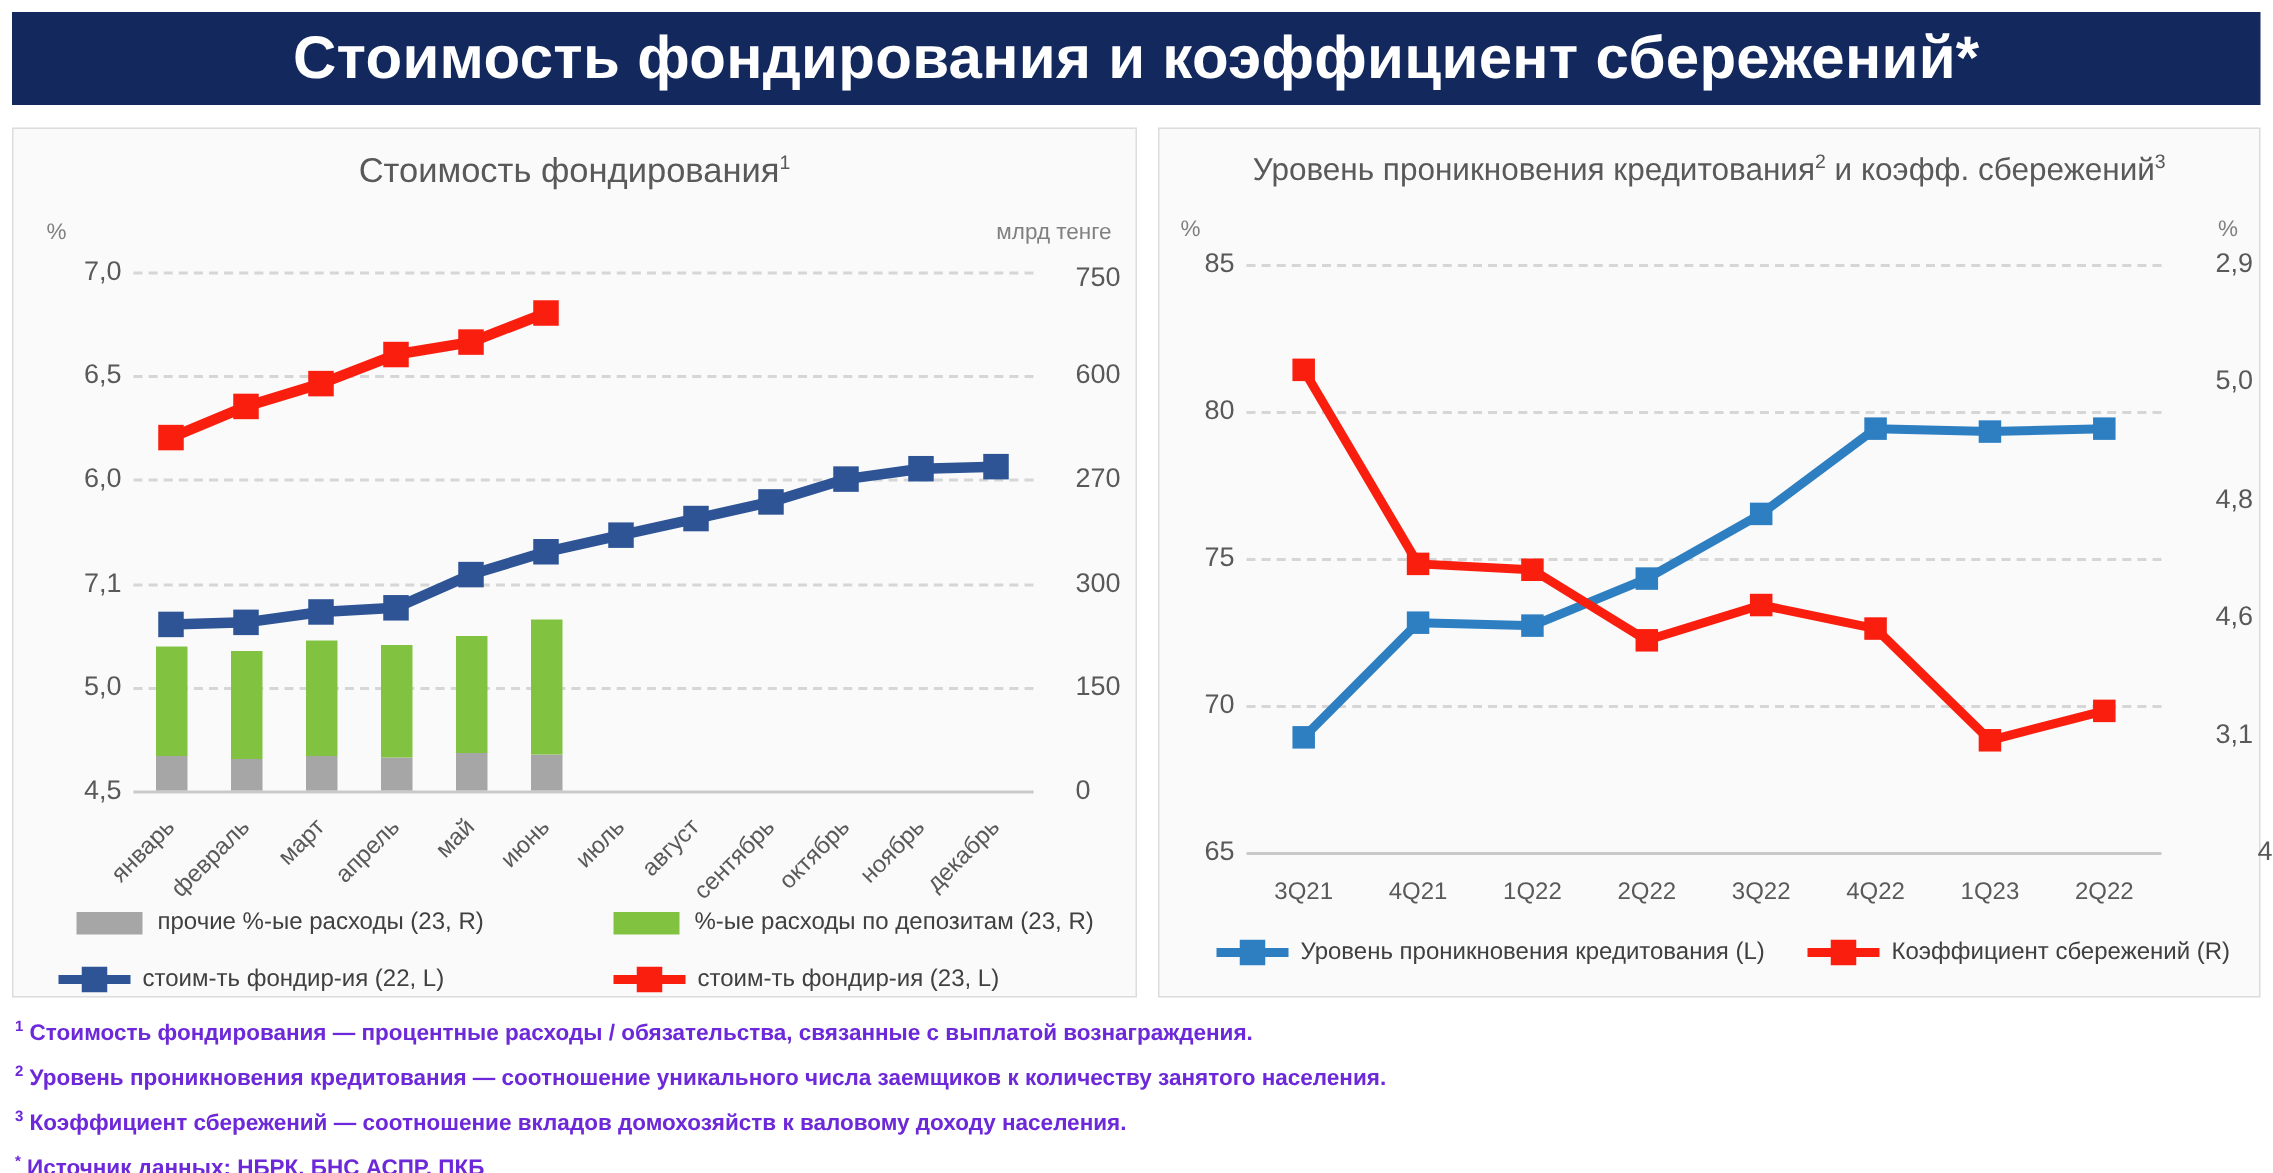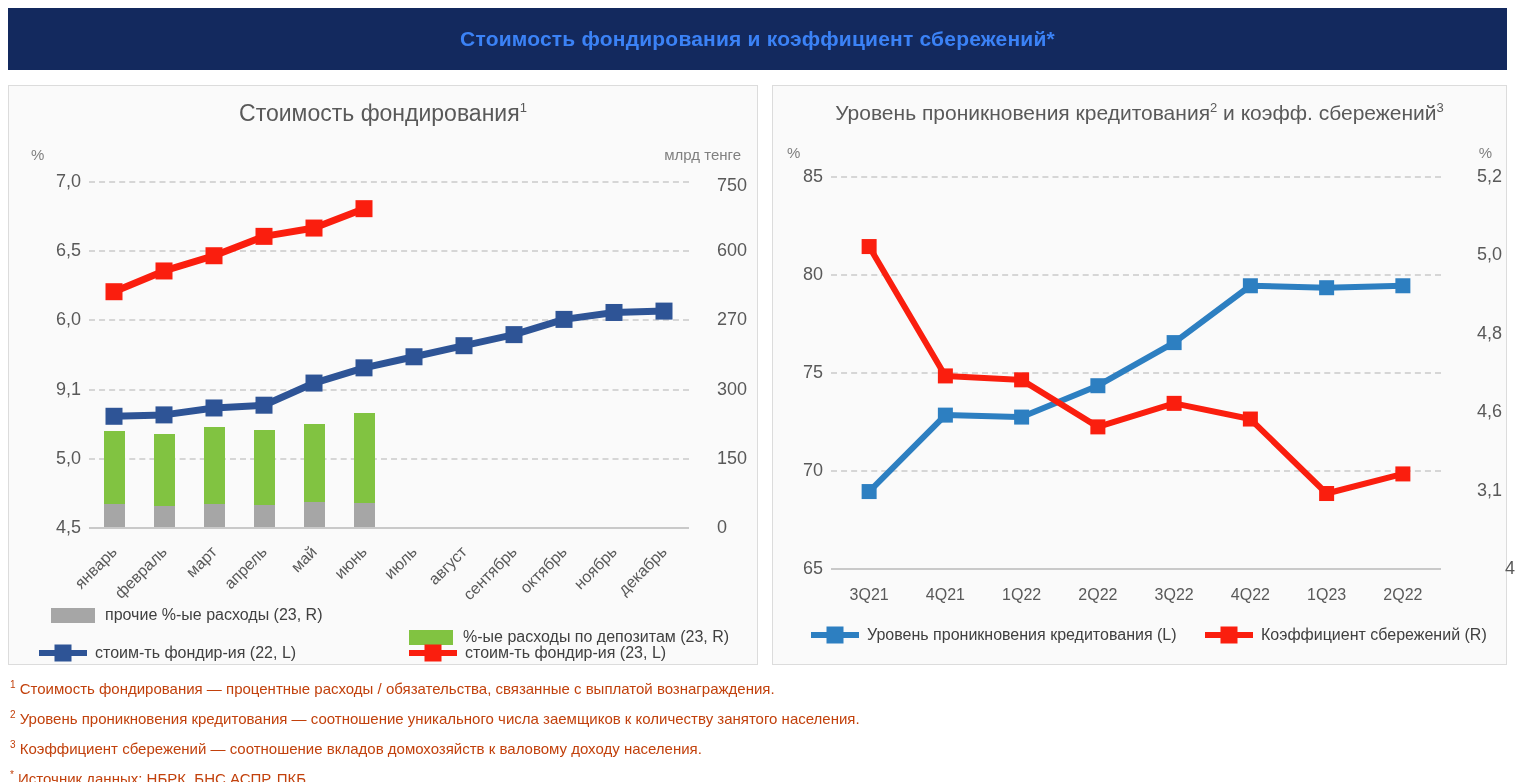--- a/index.html
+++ b/index.html
@@ -11,21 +11,21 @@
   }
   .page{position:relative;width:1515px;height:782px;}
 
   
   .banner{
     position:absolute;left:8px;top:8px;width:1499px;height:62px;
     background:#13295e;
     display:flex;align-items:center;justify-content:center;
   }
   .banner-text{
-    color:#3b82f6;font-size:21px;font-weight:bold;letter-spacing:.2px;
+    color:#ffffff;font-size:40px;font-weight:bold;letter-spacing:.2px;
     white-space:nowrap;
   }
 
   
   .panel{
     position:absolute;top:85px;height:580px;
     background:#fafafa;border:1px solid #dcdcdc;box-sizing:border-box;
   }
   .panel-left{left:8px;width:750px;}
   .panel-right{left:772px;width:735px;}
@@ -77,21 +77,21 @@
     position:relative;width:48px;height:6px;margin-right:8px;flex:none;
   }
   .legend .swatch-line .mk{
     position:absolute;left:50%;top:50%;width:17px;height:17px;
     transform:translate(-50%,-50%);
   }
   .legend .lbl{font-size:16px;color:#404040;white-space:nowrap;}
 
   
   .notes{position:absolute;left:10px;top:672px;width:1200px;}
-  .note{font-size:15px;color:#c2410c;line-height:26px;white-space:nowrap;}
+  .note{font-size:15px;color:#6d28d9;line-height:26px;white-space:nowrap;font-weight:bold;}
   .note sup{font-size:10px;}
 
   svg{display:block;}
 </style>
 </head>
 <body>
 
 <div class="page">
 
   <div class="banner">
@@ -106,21 +106,21 @@
     <div class="unit" style="right:16px;top:60px;">млрд тенге</div>
 
     <div class="plot" id="plot-left" style="left:80px;top:95px;width:600px;height:346px;">
         <div class="gridline" style="top: 0px;"></div>
         <div class="ytick left" style="left: -58px; top: 0px; width: 50px;">7,0</div>
         <div class="gridline" style="top: 69.2px;"></div>
         <div class="ytick left" style="left: -58px; top: 69.2px; width: 50px;">6,5</div>
         <div class="gridline" style="top: 138.4px;"></div>
         <div class="ytick left" style="left: -58px; top: 138.4px; width: 50px;">6,0</div>
         <div class="gridline" style="top: 207.6px;"></div>
-        <div class="ytick left" style="left: -58px; top: 207.6px; width: 50px;">9,1</div>
+        <div class="ytick left" style="left: -58px; top: 207.6px; width: 50px;">7,1</div>
         <div class="gridline" style="top: 276.8px;"></div>
         <div class="ytick left" style="left: -58px; top: 276.8px; width: 50px;">5,0</div>
         <div class="gridline base" style="top: 346px;"></div>
         <div class="ytick left" style="left: -58px; top: 346px; width: 50px;">4,5</div>
         <div class="ytick right" style="left: 628px; top: 4px;">750</div>
         <div class="ytick right" style="left: 628px; top: 69.2px;">600</div>
         <div class="ytick right" style="left: 628px; top: 138.4px;">270</div>
         <div class="ytick right" style="left: 628px; top: 207.6px;">300</div>
         <div class="ytick right" style="left: 628px; top: 276.8px;">150</div>
         <div class="ytick right" style="left: 628px; top: 346px;">0</div>
@@ -181,21 +181,21 @@
           <rect x="166.5" y="46.86000000000007" width="17" height="17" fill="#fa1e0e"></rect>
           <rect x="216.5" y="38.55599999999998" width="17" height="17" fill="#fa1e0e"></rect>
           <rect x="266.5" y="19.180000000000007" width="17" height="17" fill="#fa1e0e"></rect>
         </svg>
       </div>
 
     <div class="legend" style="left:42px;top:520px;">
       <div class="swatch-box" style="background:#a6a6a6;"></div>
       <div class="lbl">прочие %-ые расходы (23, R)</div>
     </div>
-    <div class="legend" style="left:400px;top:520px;margin-top:22px;">
+    <div class="legend" style="left:400px;top:520px;">
       <div class="swatch-box" style="background:#81c341;"></div>
       <div class="lbl">%-ые расходы по депозитам (23, R)</div>
     </div>
     <div class="legend" style="left:30px;top:558px;">
       <div class="swatch-line" style="background:#2e5496;">
         <span class="mk" style="background:#2e5496;"></span>
       </div>
       <div class="lbl">стоим-ть фондир-ия (22, L)</div>
     </div>
     <div class="legend" style="left:400px;top:558px;">
@@ -217,21 +217,21 @@
         <div class="gridline" style="top: 0px;"></div>
         <div class="ytick left" style="left: -46px; top: 0px; width: 38px;">85</div>
         <div class="gridline" style="top: 98px;"></div>
         <div class="ytick left" style="left: -46px; top: 98px; width: 38px;">80</div>
         <div class="gridline" style="top: 196px;"></div>
         <div class="ytick left" style="left: -46px; top: 196px; width: 38px;">75</div>
         <div class="gridline" style="top: 294px;"></div>
         <div class="ytick left" style="left: -46px; top: 294px; width: 38px;">70</div>
         <div class="gridline base" style="top: 392px;"></div>
         <div class="ytick left" style="left: -46px; top: 392px; width: 38px;">65</div>
-        <div class="ytick right" style="left: 646px; top: 0px;">5,2</div>
+        <div class="ytick right" style="left: 646px; top: 0px;">2,9</div>
         <div class="ytick right" style="left: 646px; top: 78.4px;">5,0</div>
         <div class="ytick right" style="left: 646px; top: 156.8px;">4,8</div>
         <div class="ytick right" style="left: 646px; top: 235.2px;">4,6</div>
         <div class="ytick right" style="left: 646px; top: 313.6px;">3,1</div>
         <div class="ytick right" style="left: 646px; top: 392px; margin-left: 28px;">4,2</div>
         <div class="xtick" style="left: 38.125px; top: 410px; transform: translateX(-50%);">3Q21</div>
         <div class="xtick" style="left: 114.375px; top: 410px; transform: translateX(-50%);">4Q21</div>
         <div class="xtick" style="left: 190.625px; top: 410px; transform: translateX(-50%);">1Q22</div>
         <div class="xtick" style="left: 266.875px; top: 410px; transform: translateX(-50%);">2Q22</div>
         <div class="xtick" style="left: 343.125px; top: 410px; transform: translateX(-50%);">3Q22</div>

